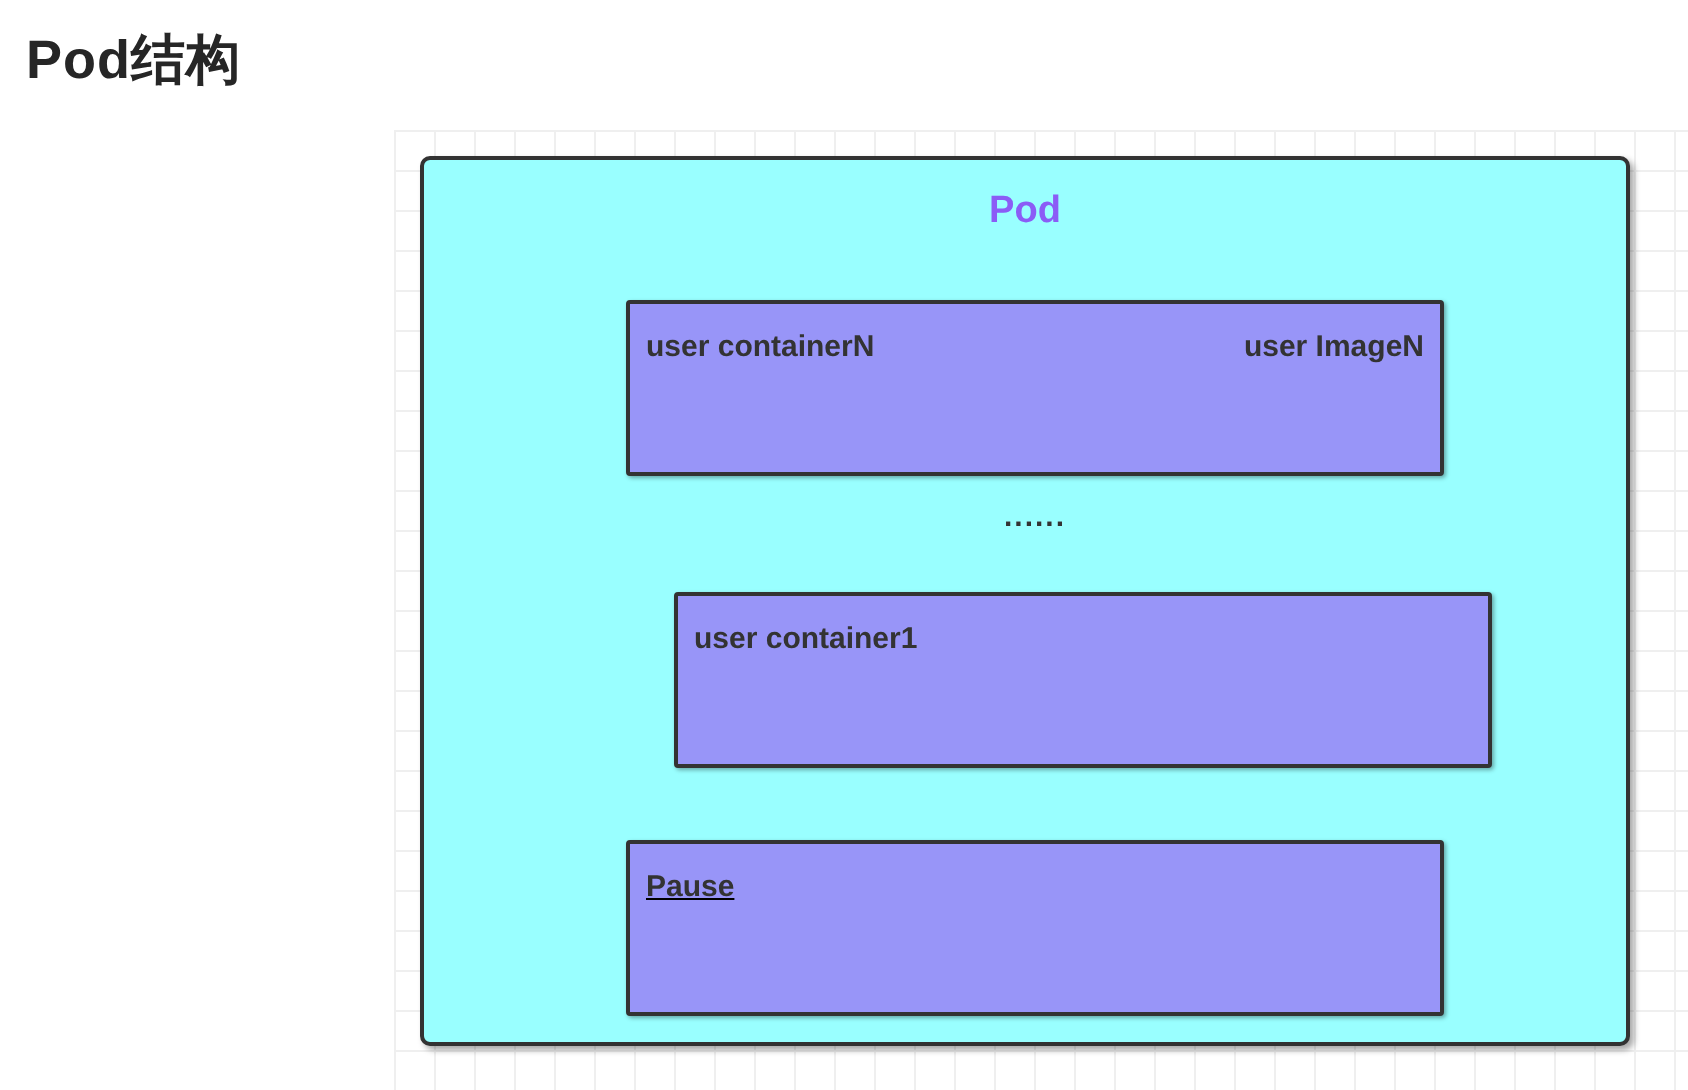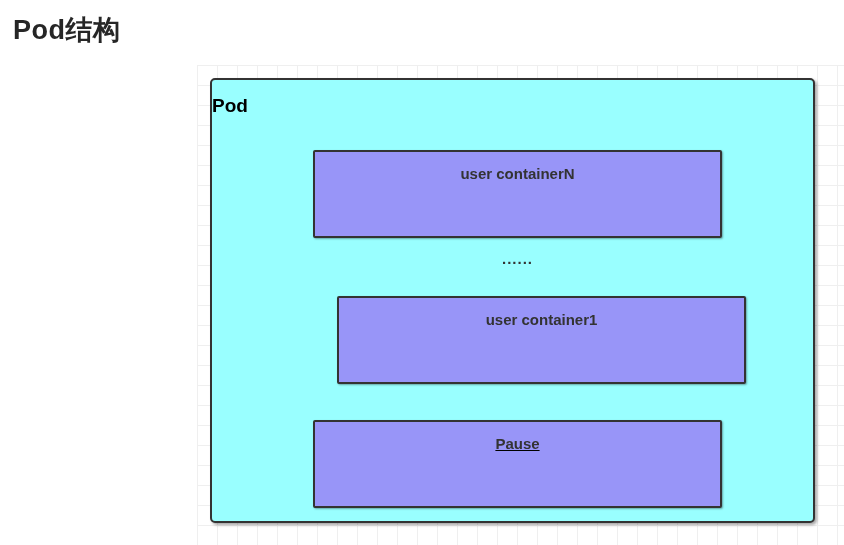--- a/index.html
+++ b/index.html
@@ -46,36 +46,36 @@
     background: #99ffff;
     border: 2px solid #333333;
     border-radius: 5px;
     box-shadow: 2px 2px 3px rgba(0,0,0,0.35);
   }
   .pod-label {
     position: absolute;
     top: 15px;
     left: 0;
     width: 100%;
-    text-align: left;
+    text-align: center;
     font-size: 19px;
     font-weight: 700;
-    color: #000000;
+    color: #8b5cf6;
   }
   .container-box {
     position: absolute;
     left: 101px;
     width: 409px;
     height: 88px;
     background: #9895f8;
     border: 2px solid #333333;
     border-radius: 2px;
     box-shadow: 1px 1px 2px rgba(0,0,0,0.35);
     display: flex;
-    flex-direction: column;
+    flex-direction: row;
     justify-content: space-between;
     padding: 13px 8px;
     text-align: center;
   }
   .box-n { top: 70px; }
   .box-1 { top: 216px; margin-left: 24px; }
   .box-pause { top: 340px; text-decoration: underline; }
   .box-line {
     font-size: 15px;
     font-weight: 700;
@@ -103,20 +103,21 @@
   <div class="page-title">Pod结构</div>
 
   <div class="canvas-grid"></div>
 
   <div class="pod-box">
 
     <div class="pod-label">Pod</div>
 
     <div class="container-box box-n">
       <div class="box-line">user containerN</div>
+      <div class="box-line">user ImageN</div>
     </div>
 
     <div class="ellipsis">......</div>
 
     <div class="container-box box-1">
       <div class="box-line">user container1</div>
     </div>
 
     <div class="container-box box-pause">
       <div class="box-line">Pause</div>

